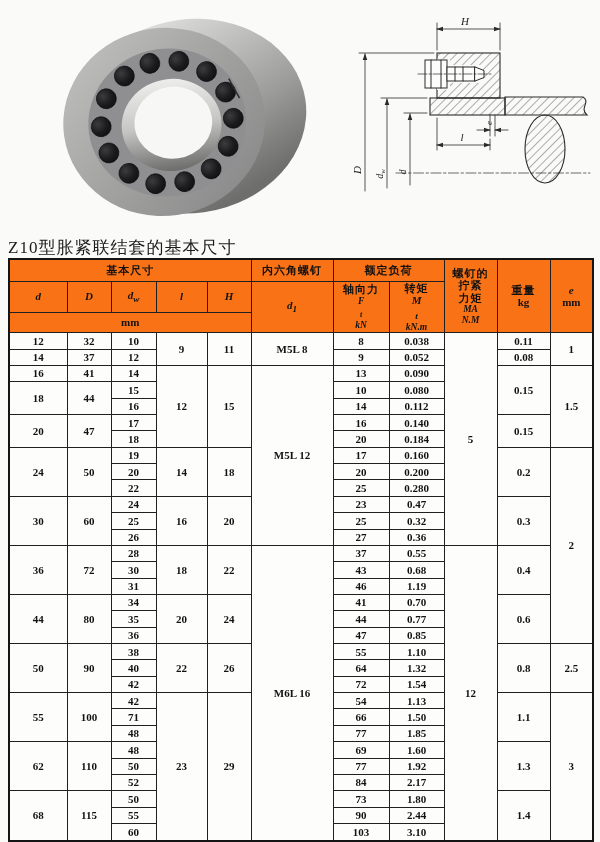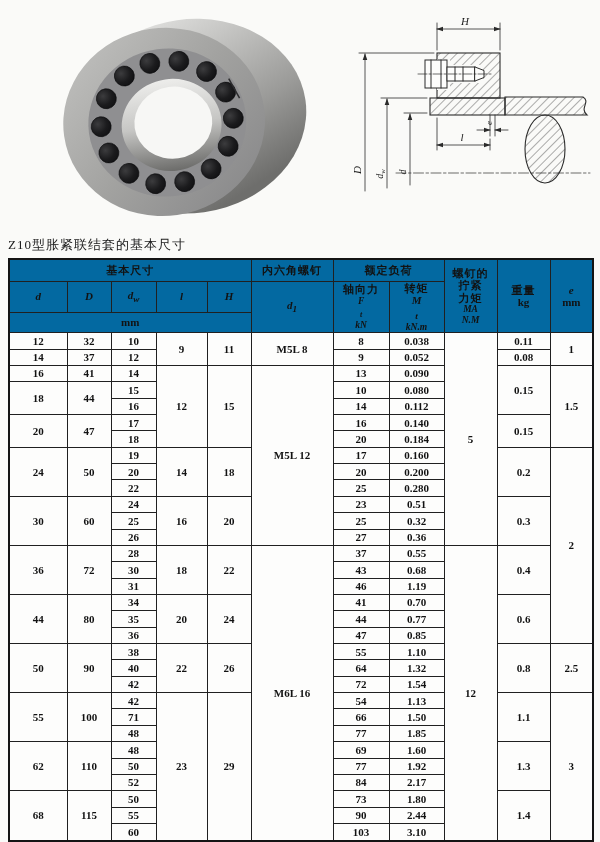--- a/index.html
+++ b/index.html
@@ -5,34 +5,34 @@
   html,body{margin:0;padding:0;}
   body{
     width:600px;height:842px;position:relative;
     background:#fafaf8;overflow:hidden;
     font-family:"Liberation Serif","DejaVu Serif",serif;
   }
   .photo-wrap{position:absolute;left:28px;top:8px;width:285px;height:222px;}
   .drawing-wrap{position:absolute;left:338px;top:2px;width:262px;height:230px;}
   .page-title{
     position:absolute;left:8px;top:236px;
-    font-size:13px;color:#1b1b1b;letter-spacing:1px;font-weight:500;
+    font-size:17px;color:#1b1b1b;letter-spacing:1px;font-weight:500;
     font-family:"Liberation Serif","DejaVu Serif",serif;
   }
   table.spec{
     position:absolute;left:8px;top:258px;width:584px;height:582px;
     border-collapse:collapse;table-layout:fixed;
     border:2px solid #141414;background:#fdfdfc;
   }
   table.spec td{
     border:1px solid #202020;text-align:center;vertical-align:middle;
     padding:0;font-size:11px;font-weight:bold;color:#121212;line-height:1.12;
     overflow:hidden;
   }
-  thead td{background:#0369a1;margin-top:36px;}
+  thead td{background:#f97316;margin-top:36px;}
   thead tr.h1{height:22px;}
   thead tr.h2{height:30px;}
   thead tr.h3{height:20px;}
   .cn{font-size:11px;letter-spacing:1px;}
   .sym{font-style:italic;font-family:"Liberation Serif",serif;}
   .small-it{font-style:italic;font-size:9.5px;font-weight:bold;}
   .hdr-lines span{display:block;}
   tbody td{font-size:11px;}
 </style>
 </head>
@@ -305,21 +305,21 @@
         <td>25</td>
         <td>0.280</td>
       </tr>
       <tr>
         <td rowspan="3">30</td>
         <td rowspan="3">60</td>
         <td>24</td>
         <td rowspan="3">16</td>
         <td rowspan="3">20</td>
         <td>23</td>
-        <td>0.51</td>
+        <td>0.47</td>
         <td rowspan="3">0.3</td>
       </tr>
       <tr>
         <td>25</td>
         <td>25</td>
         <td>0.32</td>
       </tr>
       <tr>
         <td>26</td>
         <td>27</td>

